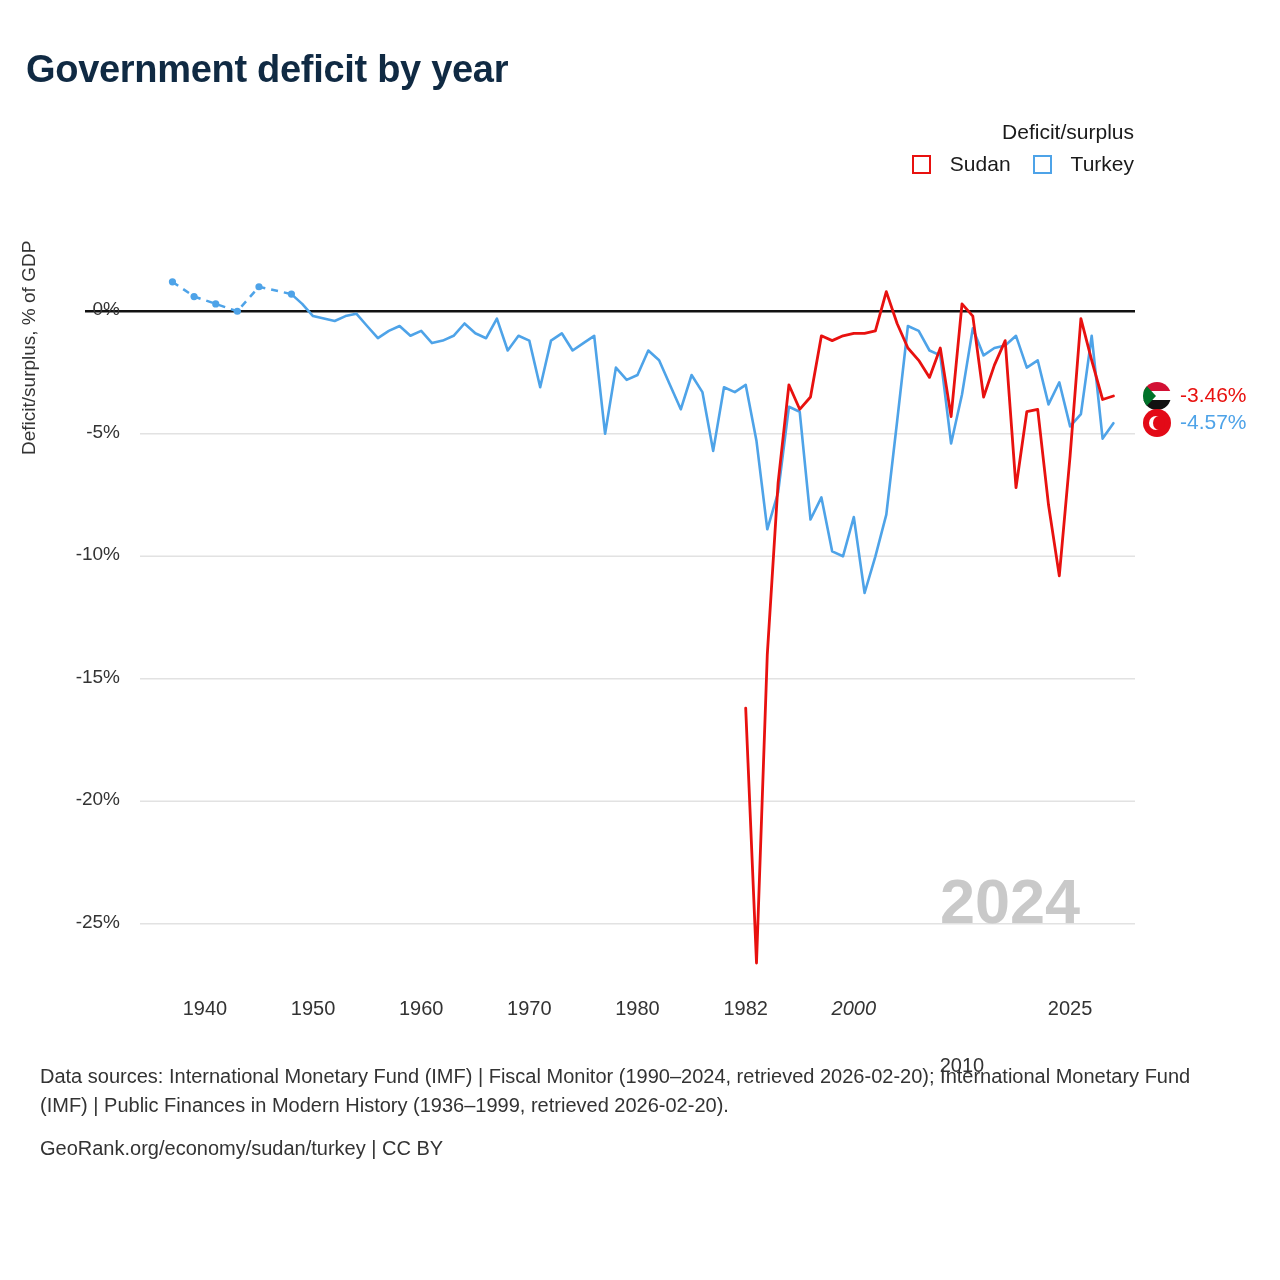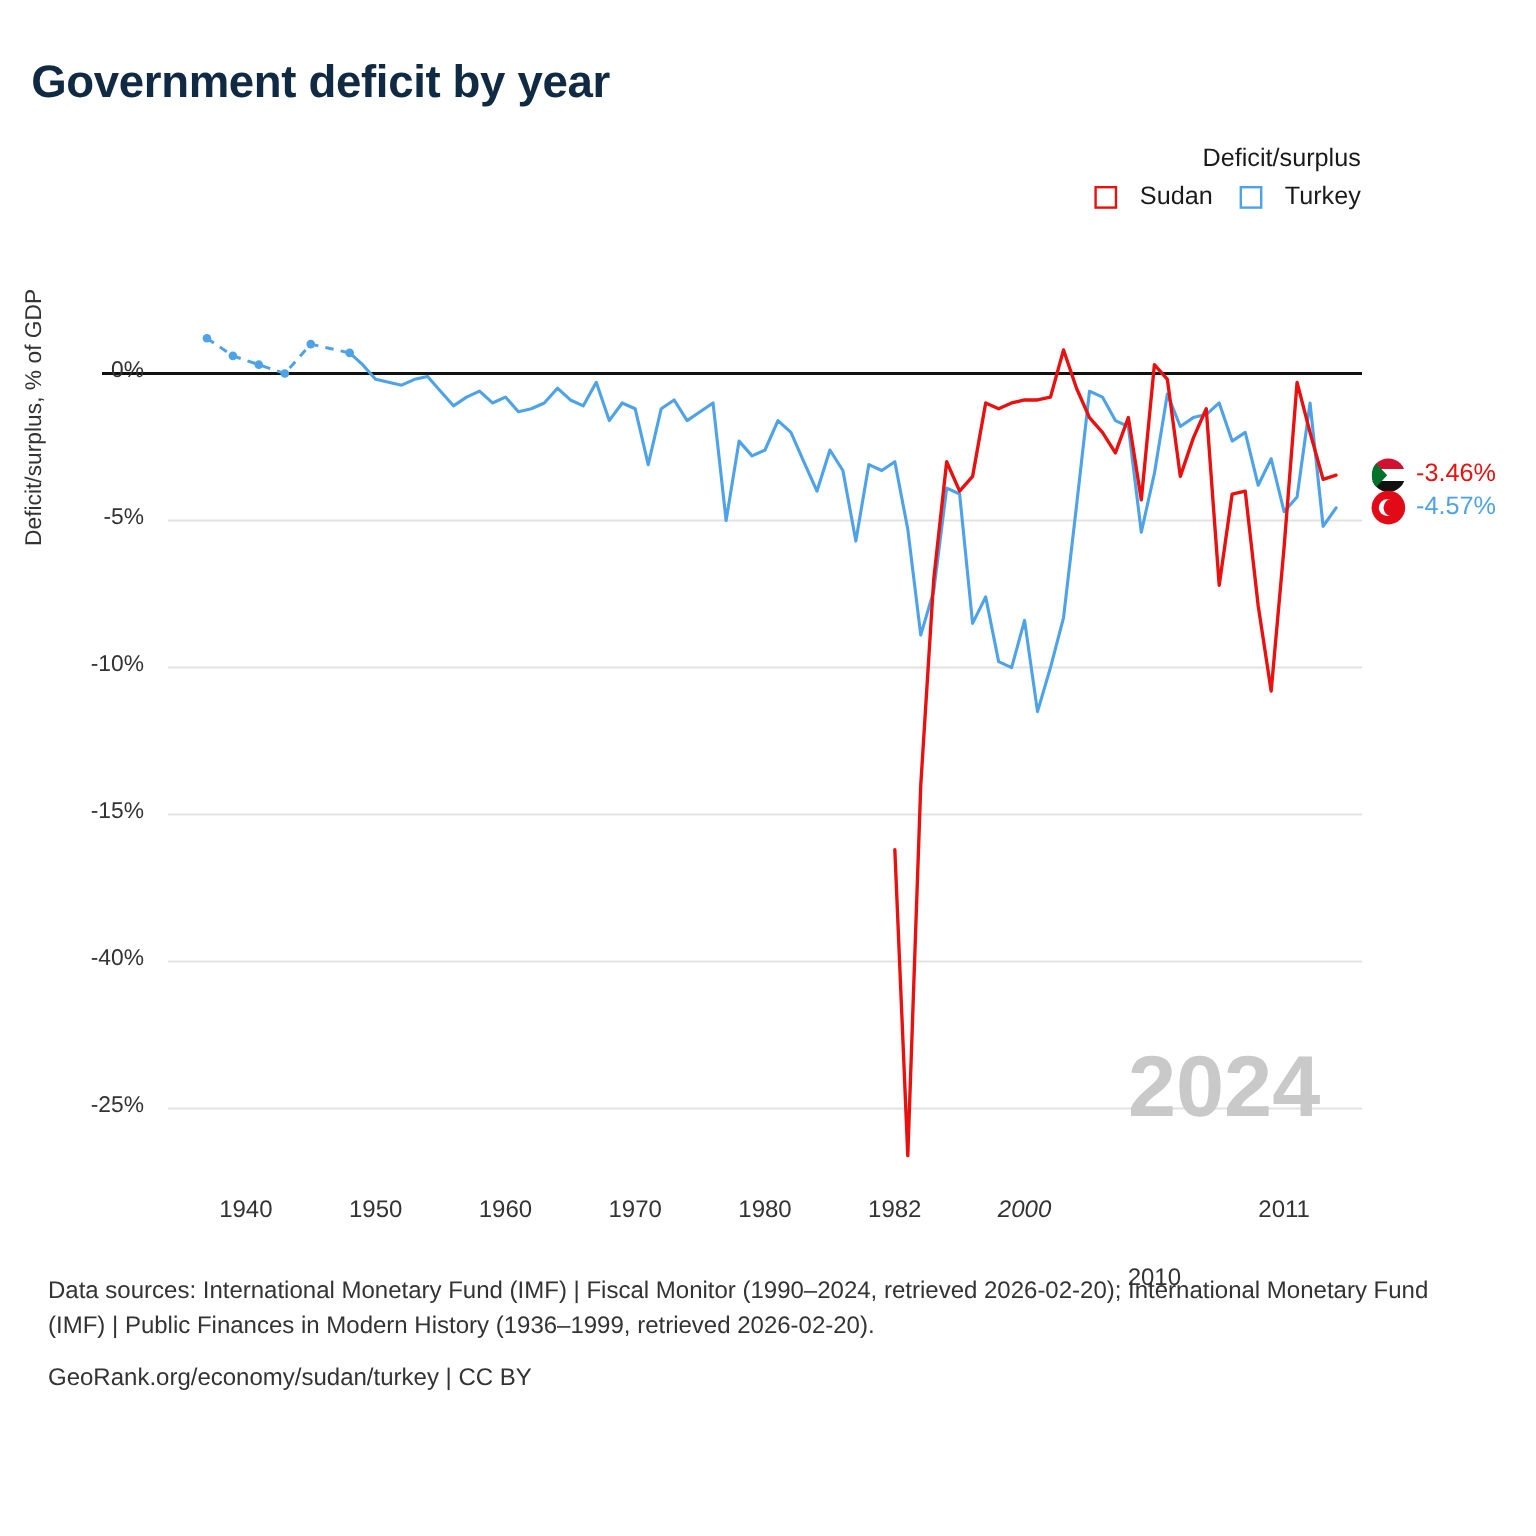--- a/index.html
+++ b/index.html
@@ -93,21 +93,21 @@
     position: absolute;
     font-size: 20px;
     color: #333;
     text-align: center;
     width: 90px;
   }
   #watermark-year {
     position: absolute;
     left: 940px;
     top: 865px;
-    font-size: 72px;
+    font-size: 63px;
     font-weight: bold;
     color: #c9c9c9;
   }
   
   .endlabel {
     position: absolute;
     font-size: 21px;
     white-space: nowrap;
   }
   .flag-badge {
@@ -169,33 +169,33 @@
         <circle cx="258.9673913043478" cy="286.75" r="3.6" fill="#4ea3e8"></circle>
         <circle cx="291.4130434782609" cy="294.1" r="3.6" fill="#4ea3e8"></circle>
         <path d="M291.4 294.1 L302.2 303.9 L313.0 316.1 L323.9 318.6 L334.7 321.0 L345.5 316.1 L356.3 313.7 L367.1 326.0 L377.9 338.2 L388.8 330.9 L399.6 326.0 L410.4 335.8 L421.2 330.9 L432.0 343.1 L442.8 340.6 L453.6 335.8 L464.5 323.5 L475.3 333.3 L486.1 338.2 L496.9 318.6 L507.7 350.5 L518.5 335.8 L529.3 340.6 L540.2 387.2 L551.0 340.6 L561.8 333.3 L572.6 350.5 L583.4 343.1 L594.2 335.8 L605.1 433.8 L615.9 367.6 L626.7 379.9 L637.5 375.0 L648.3 350.5 L659.1 360.3 L669.9 384.8 L680.8 409.3 L691.6 375.0 L702.4 392.1 L713.2 450.9 L724.0 387.2 L734.8 392.1 L745.7 384.8 L756.5 441.1 L767.3 529.3 L778.1 492.5 L788.9 406.8 L799.7 411.7 L810.5 519.5 L821.4 497.4 L832.2 551.4 L843.0 556.3 L853.8 517.0 L864.6 593.0 L875.4 556.3 L886.3 514.6 L897.1 421.5 L907.9 326.0 L918.7 330.9 L929.5 350.5 L940.3 355.4 L951.1 443.5 L962.0 394.5 L972.8 328.4 L983.6 355.4 L994.4 348.0 L1005.2 345.5 L1016.0 335.8 L1026.8 367.6 L1037.7 360.3 L1048.5 404.4 L1059.3 382.3 L1070.1 426.4 L1080.9 414.1 L1091.7 335.8 L1102.6 438.6 L1113.4 423.2 " fill="none" stroke="#4ea3e8" stroke-width="2.6" stroke-linejoin="round" stroke-linecap="round"></path>
         <path d="M745.7 708.1 L756.5 963.0 L767.3 654.3 L778.1 482.8 L788.9 384.8 L799.7 409.3 L810.5 397.0 L821.4 335.8 L832.2 340.6 L843.0 335.8 L853.8 333.3 L864.6 333.3 L875.4 330.9 L886.3 291.6 L897.1 323.5 L907.9 348.0 L918.7 360.3 L929.5 377.4 L940.3 348.0 L951.1 416.6 L962.0 303.9 L972.8 316.1 L983.6 397.0 L994.4 365.1 L1005.2 340.6 L1016.0 487.7 L1026.8 411.7 L1037.7 409.3 L1048.5 504.8 L1059.3 575.9 L1070.1 455.8 L1080.9 318.6 L1091.7 360.3 L1102.6 399.5 L1113.4 396.0 " fill="none" stroke="#e8110f" stroke-width="2.8" stroke-linejoin="round" stroke-linecap="round"></path>
       </svg>
     <div id="ytick-layer">
         <div class="ytick" style="left: 30px; top: 298.25px;">0%</div>
         <div class="ytick" style="left: 30px; top: 420.75px;">-5%</div>
         <div class="ytick" style="left: 30px; top: 543.25px;">-10%</div>
         <div class="ytick" style="left: 30px; top: 665.75px;">-15%</div>
-        <div class="ytick" style="left: 30px; top: 788.25px;">-40%</div>
+        <div class="ytick" style="left: 30px; top: 788.25px;">-20%</div>
         <div class="ytick" style="left: 30px; top: 910.75px;">-25%</div>
       </div>
     <div id="xtick-layer">
         <div class="xtick" style="left: 159.891px; top: 997px;">1940</div>
         <div class="xtick" style="left: 268.043px; top: 997px;">1950</div>
         <div class="xtick" style="left: 376.196px; top: 997px;">1960</div>
         <div class="xtick" style="left: 484.348px; top: 997px;">1970</div>
         <div class="xtick" style="left: 592.5px; top: 997px;">1980</div>
         <div class="xtick" style="left: 700.652px; top: 997px;">1982</div>
         <div class="xtick" style="left: 808.804px; top: 997px; font-style: italic;">2000</div>
         <div class="xtick" style="left: 916.957px; top: 1054px;">2010</div>
-        <div class="xtick" style="left: 1025.11px; top: 997px;">2011</div>
+        <div class="xtick" style="left: 1025.11px; top: 997px;">2025</div>
       </div>
     <div id="watermark-year">2024</div>
     <div id="endlabel-layer">
         <div class="flag-badge" style="left: 1143px; top: 382.02px; background: linear-gradient(rgb(210, 16, 52) 0px, rgb(210, 16, 52) 33%, rgb(255, 255, 255) 33%, rgb(255, 255, 255) 66%, rgb(17, 17, 17) 66%, rgb(17, 17, 17) 100%);">
           <div style="position: absolute; left: 0px; top: 0px; width: 0px; height: 0px; border-top: 14px solid transparent; border-bottom: 14px solid transparent; border-left: 13px solid rgb(0, 114, 41);"></div>
         </div>
         <div class="endlabel" style="color: rgb(232, 17, 15); left: 1180px; top: 383.02px;">-3.46%</div>
         <div class="flag-badge" style="left: 1143px; top: 409.215px; background: rgb(227, 10, 23);">
           <div style="position: absolute; left: 6px; top: 7px; width: 14px; height: 14px; border-radius: 50%; background: rgb(255, 255, 255);"></div>
           <div style="position: absolute; left: 10px; top: 7px; width: 12px; height: 14px; border-radius: 50%; background: rgb(227, 10, 23);"></div>

